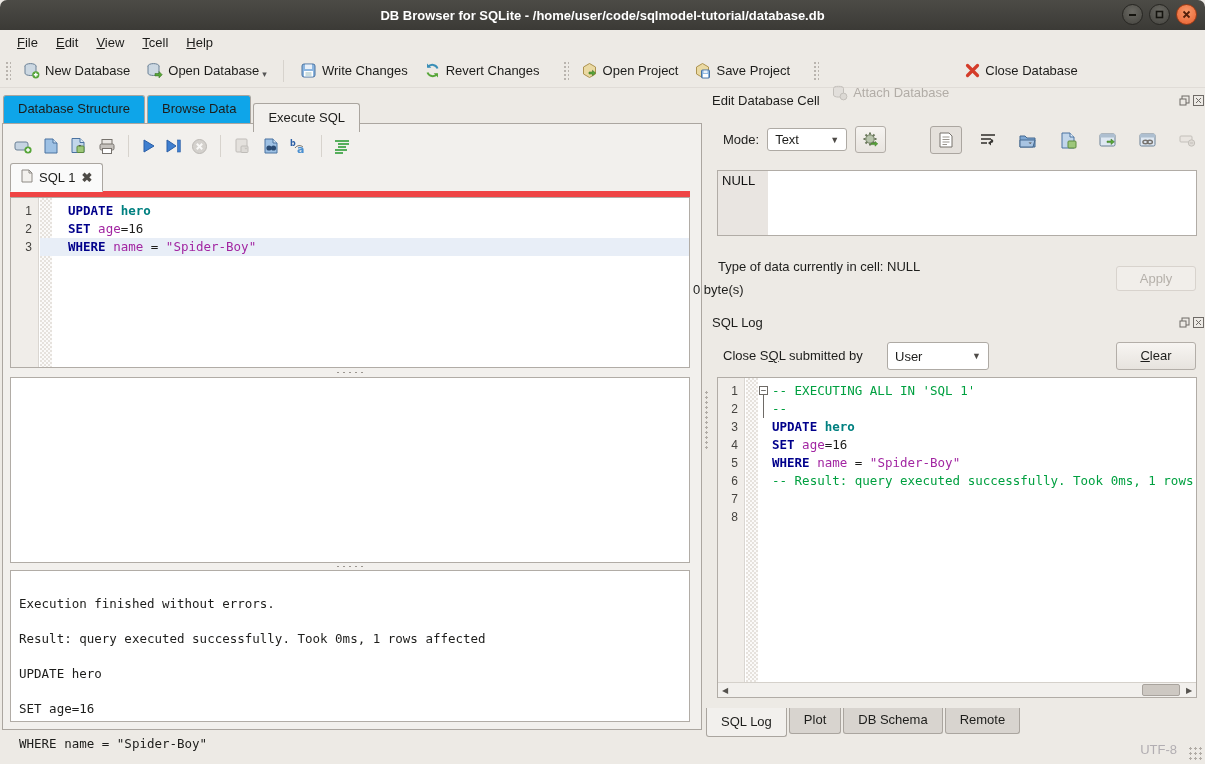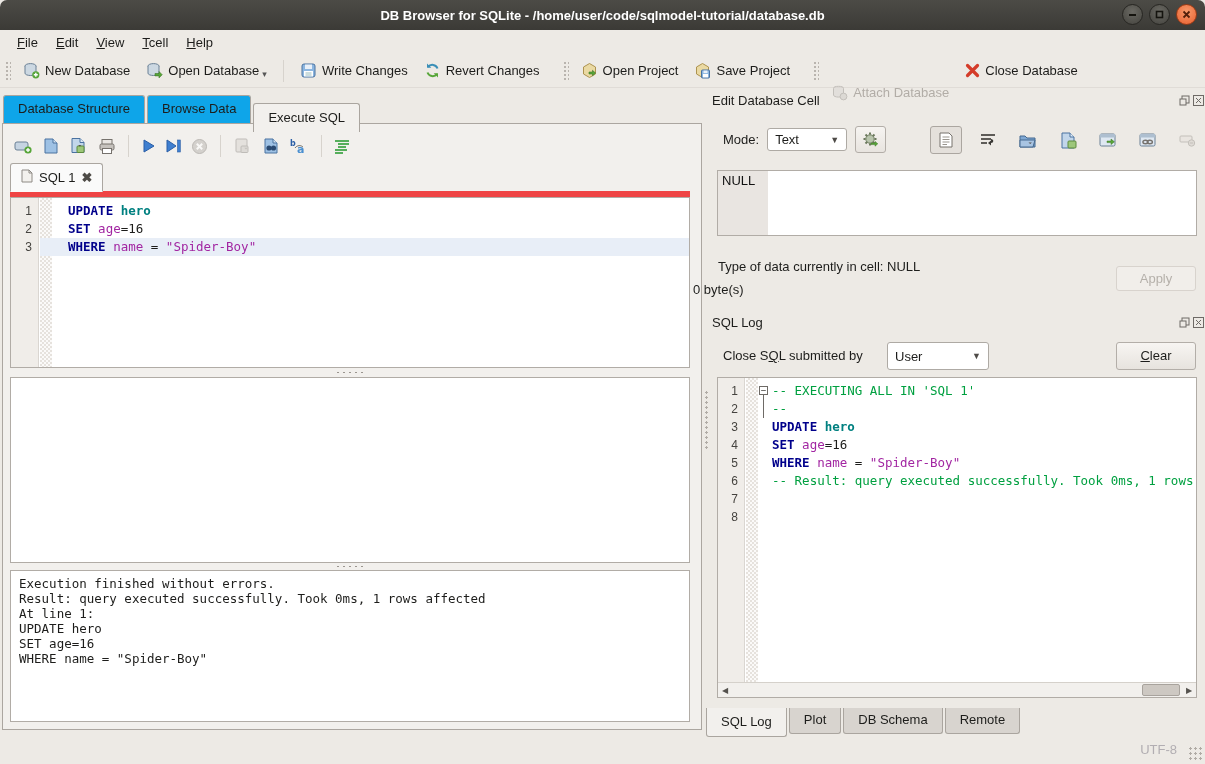--- a/index.html
+++ b/index.html
@@ -81,21 +81,21 @@
   .tok-s { color:#a226a2; }
   .tok-n { color:#1d1d1b; }
   .tok-p { color:#1d1d1b; }
   .tok-c { color:#00a040; }
   .fold-cell { position:absolute; width:14px; height:18px; }
   .fold-box { position:absolute; left:1px; top:4px; width:9px; height:9px; border:1px solid #6e6a66; background:#fff;
     font-size:9px; line-height:7px; text-align:center; color:#3e3b38; }
   .fold-line { position:absolute; left:5px; top:0; bottom:0; border-left:1px solid #6e6a66; }
   .fold-end { position:absolute; left:5px; top:0; height:9px; width:5px; border-left:1px solid #6e6a66; border-bottom:1px solid #6e6a66; }
 
-  .msg-line { font-family:"DejaVu Sans Mono", monospace; font-size:12.5px; height:15px; line-height:15px; white-space:pre; }
+  .msg-line { font-family:"DejaVu Sans Mono", monospace; font-size:12.5px; height:15px; line-height:15px; white-space:pre;margin-top:20px; }
 
   
   .dock-title { position:absolute; font-size:13px; color:#1d1d1b; }
   .dock-icons { position:absolute; display:flex; gap:3px; }
   .dock-icons svg { display:block; }
 
   .combo { display:flex; align-items:center; justify-content:space-between; background:#fff; border:1px solid #aeaaa4; border-radius:3px;
     padding:3px 7px; }
   .combo .arrow { font-size:9px; color:#4e4b47; margin-left:8px; }
 
@@ -389,21 +389,20 @@
 <div class="pane results-pane"></div>
 
 <div class="hsplit" style="top:562px">
     <div class="hsplit-dots"></div>
   </div>
 
 <div class="pane messages-pane">
   <div>
       <div class="msg-line">Execution finished without errors.</div>
       <div class="msg-line">Result: query executed successfully. Took 0ms, 1 rows affected</div>
-      <div class="msg-line">At line 1:</div>
       <div class="msg-line">UPDATE hero</div>
       <div class="msg-line">SET age=16</div>
       <div class="msg-line">WHERE name = "Spider-Boy"</div>
     </div>
 </div>
 
 <div class="main-split"></div>
 
 <div class="dock-title" style="left:712px; top:93px;">Edit Database Cell</div>
 <div class="dock-icons" style="left:1179px; top:95px;">

